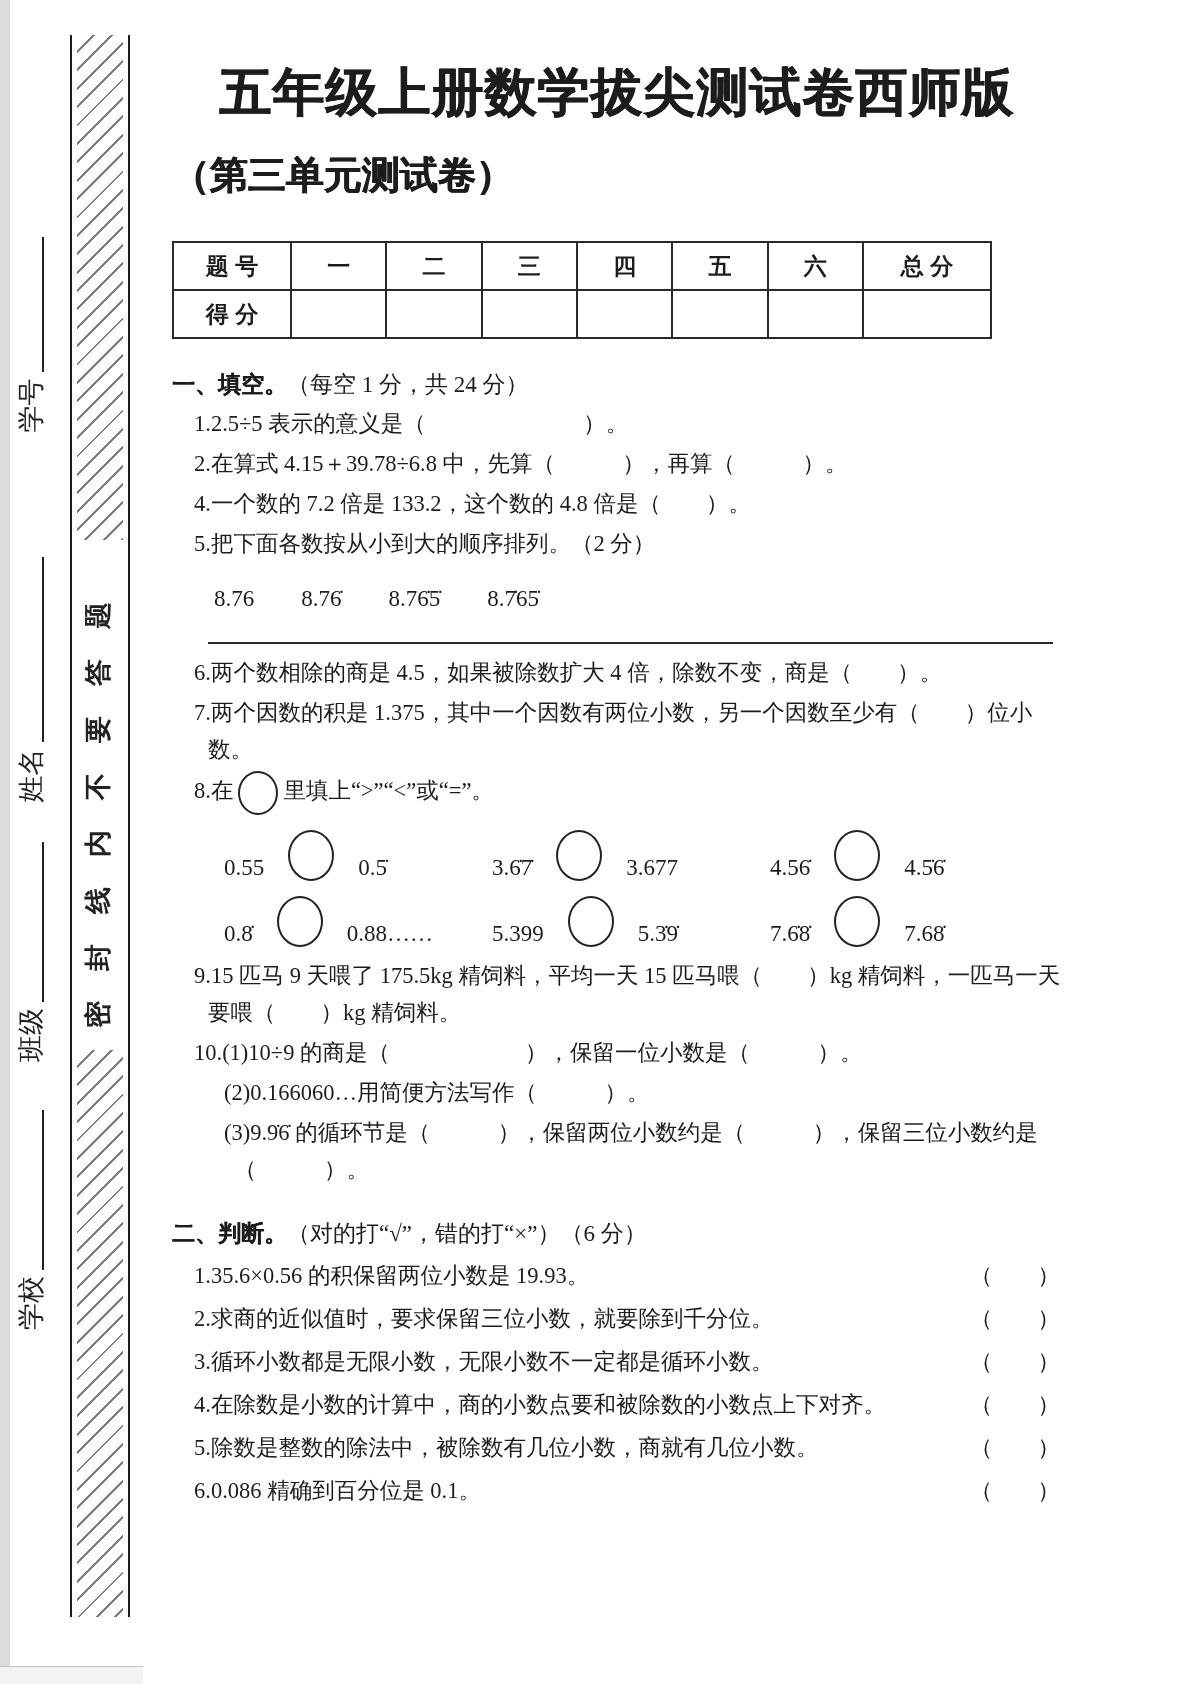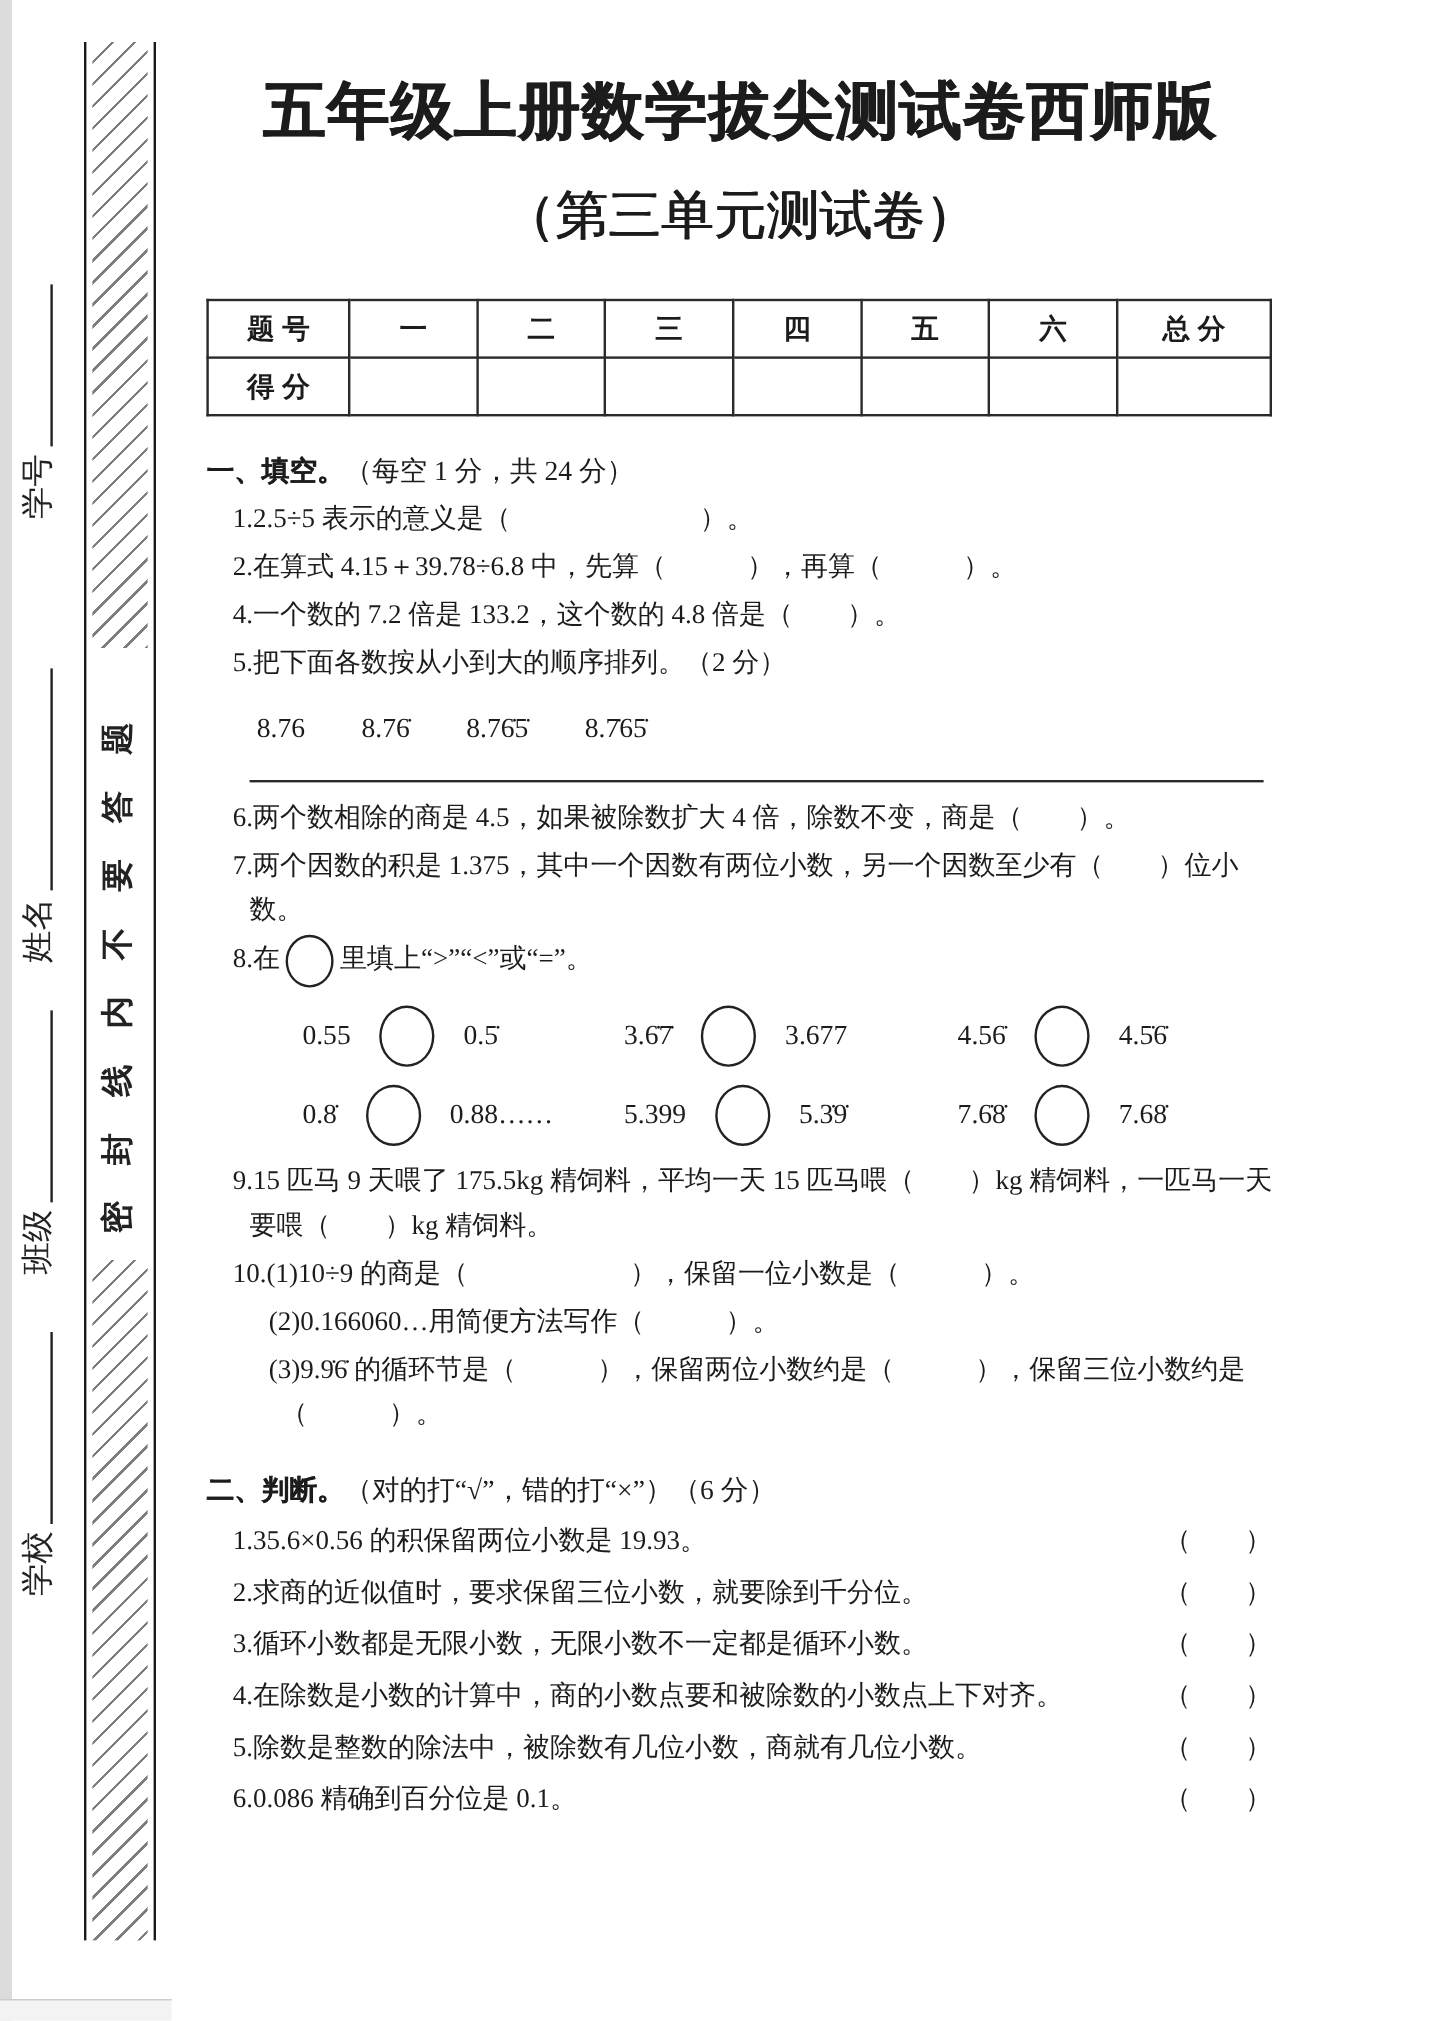--- a/index.html
+++ b/index.html
@@ -26,25 +26,25 @@
               white-space:nowrap;font-size:27px;color:#222;}
   .sl-line{display:inline-block;border-bottom:2px solid #222;height:6px;margin:0 0 5px 6px;}
   .w135{width:135px}.w185{width:185px}.w160{width:160px}
   .pos-xh{top:317px}.pos-xm{top:662px}.pos-bj{top:934px}.pos-xx{top:1202px}
 
   
   .main{position:absolute;left:172px;top:58px;width:890px;}
   .title{font-family:"Liberation Sans","DejaVu Sans",sans-serif;font-weight:900;
          font-size:52px;text-align:center;letter-spacing:1px;margin:0;
          text-shadow:0.6px 0 currentColor,-0.6px 0 currentColor;}
-  .subtitle{font-family:"Liberation Sans","DejaVu Sans",sans-serif;font-weight:400;
-            font-size:44px;text-align:center;margin:22px 0 0 0;
+  .subtitle{font-family:"Liberation Sans","DejaVu Sans",sans-serif;font-weight:700;
+            font-size:38px;text-align:left;margin:22px 0 0 0;
             text-shadow:0.5px 0 currentColor,-0.5px 0 currentColor;}
 
-  table.score{margin-top:40px;width:888px;border-collapse:collapse;table-layout:fixed;}
+  table.score{margin-top:40px;width:820px;border-collapse:collapse;table-layout:fixed;}
   table.score td{border:2px solid #2a2a2a;height:44px;text-align:center;
                  font-family:"Liberation Sans","DejaVu Sans",sans-serif;
                  font-size:23px;font-weight:700;}
   table.score col.c-first{width:118px}
   table.score col.c-last{width:128px}
 
   .sec-head{margin-top:28px;font-size:23px;line-height:34px;}
   .sec-label{font-family:"Liberation Sans","DejaVu Sans",sans-serif;font-weight:800;
              text-shadow:0.4px 0 currentColor;}
   .sec-note{font-weight:400;}
@@ -53,21 +53,21 @@
   .q-sub{font-size:22.5px;line-height:37px;padding-left:62px;text-indent:-10px;margin-top:3px;}
 
   .numbers-row{display:flex;gap:47px;padding-left:42px;margin-top:12px;font-size:23px;
                align-items:flex-end;height:38px;}
   .answer-line{margin:30px 0 10px 36px;width:845px;border-bottom:2px solid #2a2a2a;height:0;}
 
   .circle-inline{display:inline-block;width:36px;height:40px;border:2px solid #222;
                  border-radius:50%;vertical-align:middle;margin:0 5px;text-indent:0;}
   .cmp-row{display:grid;grid-template-columns:268px 278px 1fr;padding-left:52px;
            margin-top:14px;align-items:center;font-size:23px;height:52px;}
-  .cmp-group{display:flex;align-items:center;gap:24px;margin-left:28px;}
+  .cmp-group{display:flex;align-items:flex-end;gap:24px;}
   .cmp-circle{width:42px;height:47px;border:2px solid #222;border-radius:50%;flex:none;}
 
   .judge-item{position:relative;font-size:22.5px;line-height:37px;margin-top:6px;
               padding-left:36px;padding-right:104px;text-indent:-14px;}
   .judge-paren{position:absolute;right:2px;top:0;text-indent:0;}
 </style>
 </head>
 <body>
 
 <div class="page">

